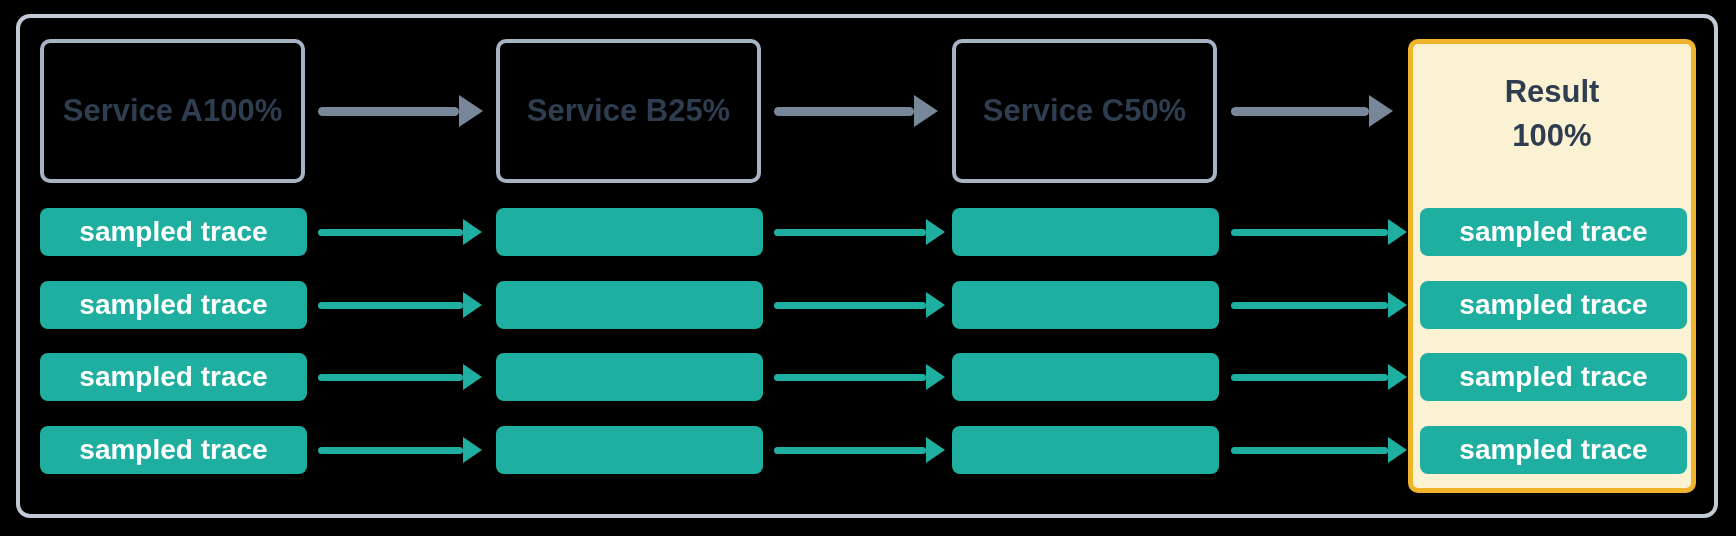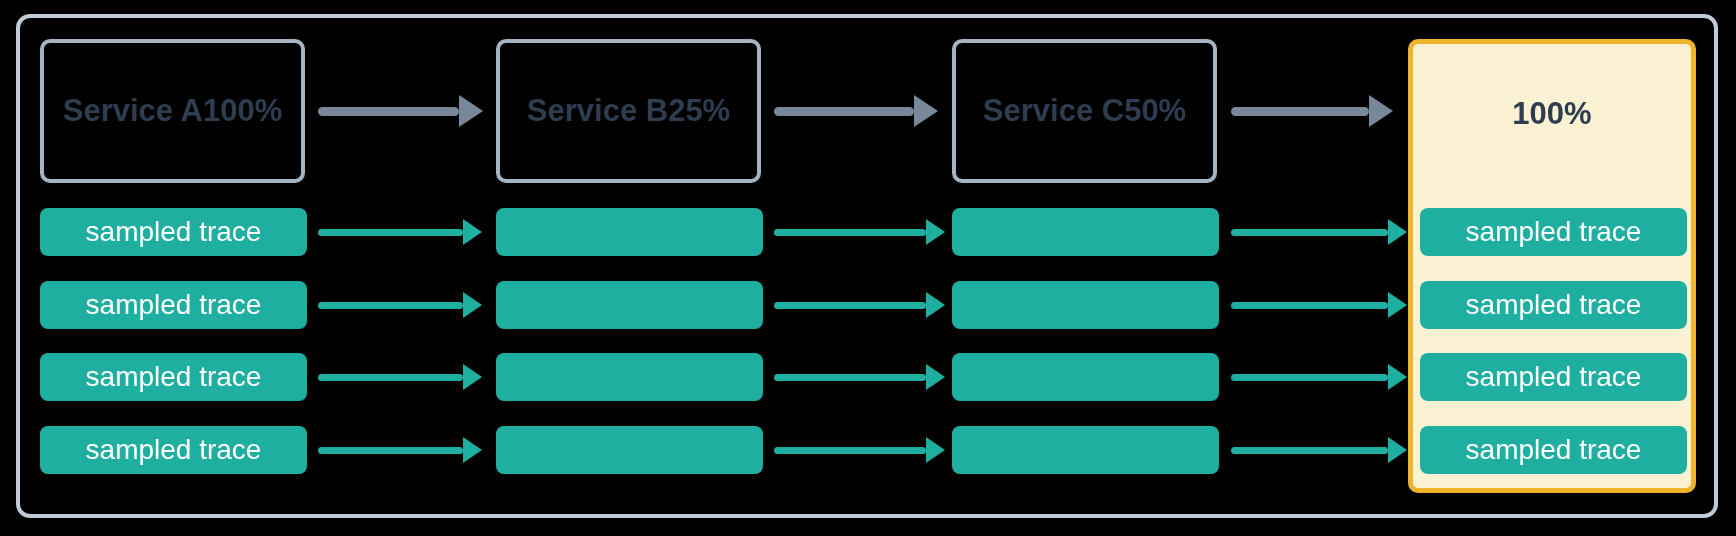--- a/index.html
+++ b/index.html
@@ -56,21 +56,21 @@
     color:var(--service_text); text-align:center;
   }
 
   .trace-box {
     position:absolute;
     width:267px; height:48px;
     background:var(--teal);
     border-radius:8px;
     display:flex; align-items:center; justify-content:center;
     color:var(--trace_text);
-    font-size:28px; font-weight:400;
+    font-size:28px; font-weight:700;
     white-space:nowrap;
   }
   .row-1 { top:208px; } .row-2 { top:281px; } .row-3 { top:353px; } .row-4 { top:426px; }
   .r-row-1 { top:164px; } .r-row-2 { top:237px; } .r-row-3 { top:309px; } .r-row-4 { top:382px; }
   .r-trace { left:7px; }
 
   .arrow { position:absolute; display:flex; align-items:center; }
   .arrow .shaft { flex:1; border-radius:5px; }
   .arrow.gray { height:32px; top:95px; }
   .arrow.gray .shaft { height:9px; background:var(--arrow_gray); }
@@ -147,20 +147,21 @@
     </div>
   <div class="trace-box cx-c row-3">
       <span></span>
     </div>
   <div class="trace-box cx-c row-4">
       <span></span>
     </div>
 
   <div class="result-box">
     <div class="result-text">
+      <div class="service-title">Result</div>
       <div class="service-rate">100%</div>
     </div>
     <div class="trace-box r-trace r-row-1">
         <span>sampled trace</span>
       </div>
     <div class="trace-box r-trace r-row-2">
         <span>sampled trace</span>
       </div>
     <div class="trace-box r-trace r-row-3">
         <span>sampled trace</span>

